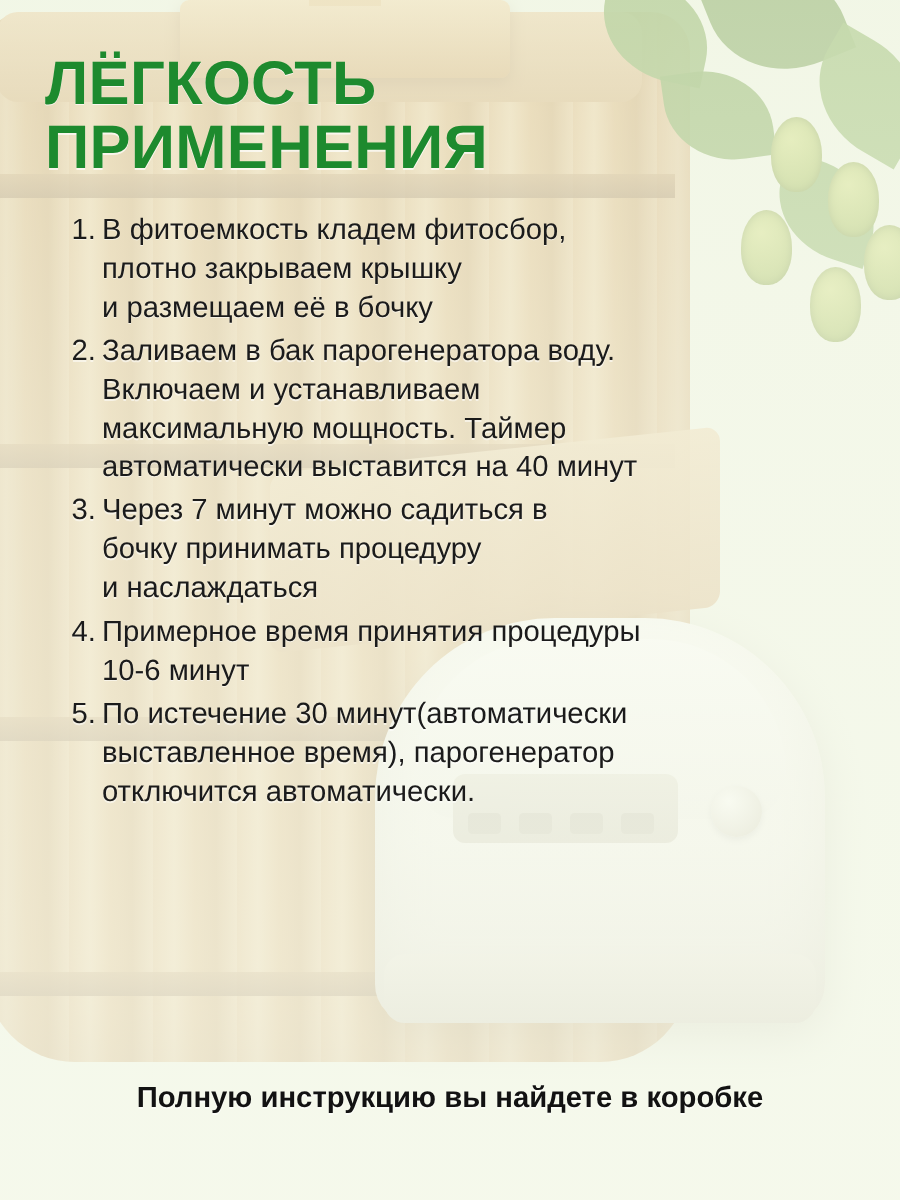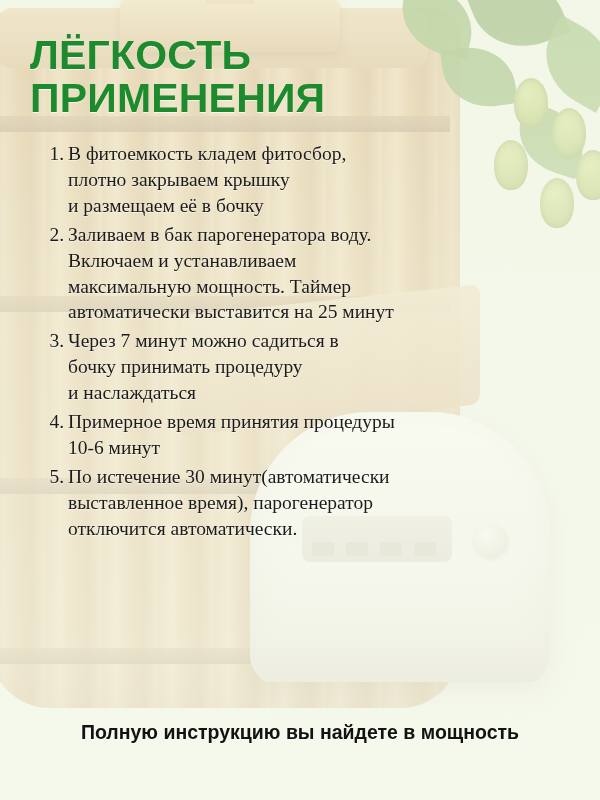--- a/index.html
+++ b/index.html
@@ -182,21 +182,20 @@
   ol.steps > li {
     counter-increment: step;
     position: relative;
     padding-left: 34px;
     margin-bottom: 3px;
     color: #1b1b1b;
     font-size: 19.5px;
     line-height: 1.33;
     white-space: pre-line;
     text-shadow: 0 1px 0 rgba(255,255,255,.55);
-    font-family: Liberation Serif, serif;
   }
   ol.steps > li::before {
     content: counter(step) ".";
     position: absolute;
     left: 2px;
     top: 0;
     width: 28px;
     text-align: right;
     font-size: 19.5px;
     color: #1b1b1b;
@@ -265,26 +264,26 @@
     <h1 class="title">ЛЁГКОСТЬ
 ПРИМЕНЕНИЯ</h1>
 
     <ol class="steps">
       <li>В фитоемкость кладем фитосбор,
 плотно закрываем крышку
 и размещаем её в бочку</li>
       <li>Заливаем в бак парогенератора воду.
 Включаем и устанавливаем
 максимальную мощность. Таймер
-автоматически выставится на 25 минут</li>
+автоматически выставится на 40 минут</li>
       <li>Через 7 минут можно садиться в
 бочку принимать процедуру
 и наслаждаться</li>
       <li>Примерное время принятия процедуры
 10-6 минут</li>
       <li>По истечение 30 минут(автоматически
 выставленное время), парогенератор
 отключится автоматически.</li>
     </ol>
 
-    <div class="footnote">Полную инструкцию вы найдете в мощность</div>
+    <div class="footnote">Полную инструкцию вы найдете в коробке</div>
   </div>
 </div>
 
 </body></html>

